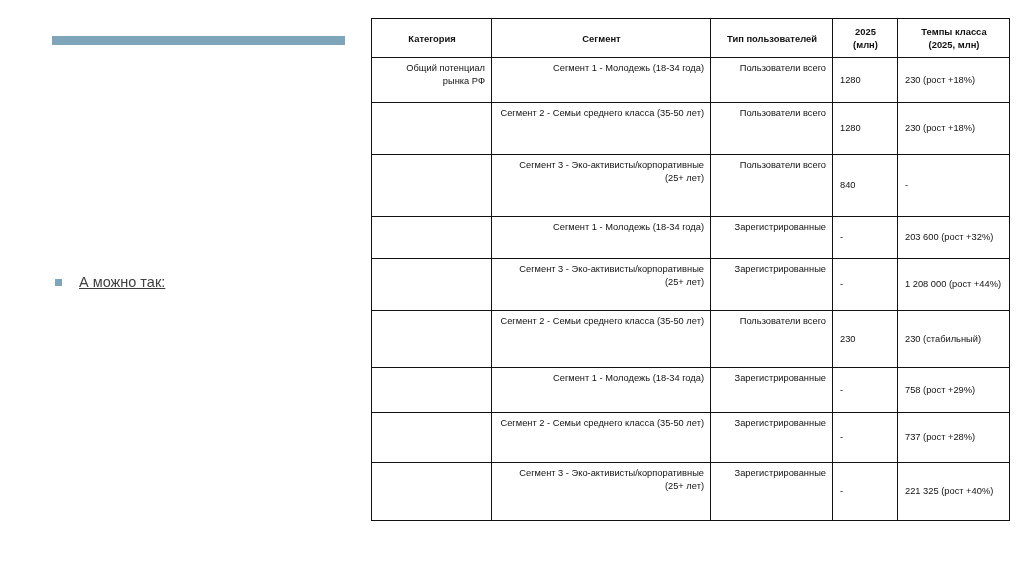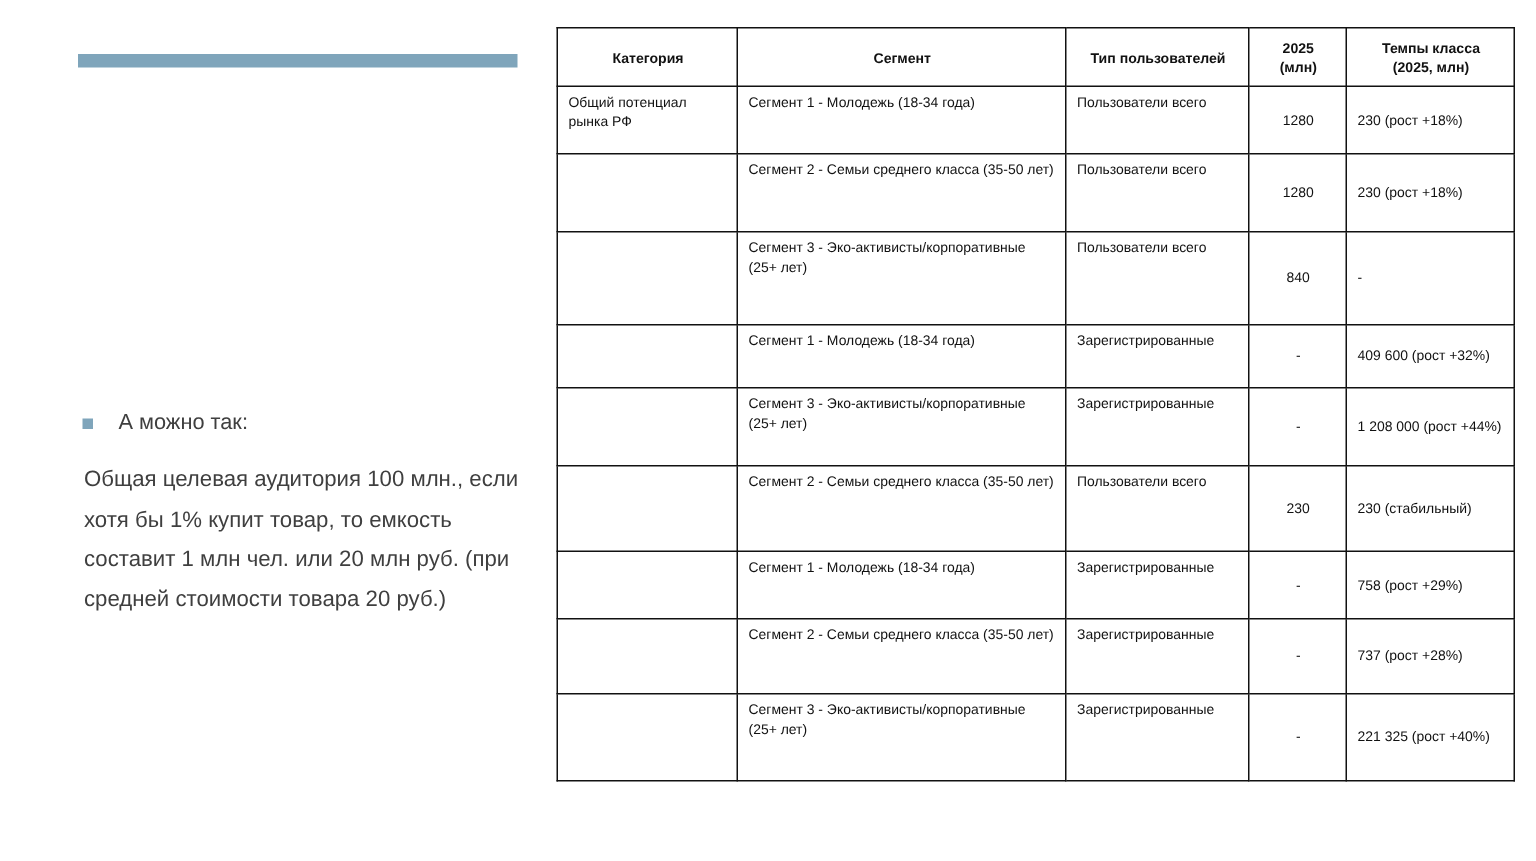--- a/index.html
+++ b/index.html
@@ -55,20 +55,21 @@
     white-space: pre-line;
   }
 
   .bullet-row {
     position: absolute;
     left: 55px;
     top: 272px;
     width: 300px;
     display: flex;
     align-items: flex-start;
+    text-decoration: underline;
   }
   .bullet-marker {
     width: 7px;
     height: 7px;
     background: #7fa5bb;
     margin-top: 7px;
     margin-right: 17px;
     flex: 0 0 auto;
   }
   .bullet-text {
@@ -103,36 +104,36 @@
   }
   table.market-table td,
   table.market-table th {
     border: 1px solid #111111;
     padding: 4px 6px 4px 7px;
     vertical-align: top;
     font-size: 9.3px;
     line-height: 12.6px;
     color: #111111;
     font-weight: 400;
-    text-align: left;
+    text-align: right;
     box-sizing: border-box;
     word-wrap: break-word;
     overflow-wrap: break-word;
   }
   table.market-table thead th {
     font-weight: 700;
     text-align: center;
     vertical-align: middle;
     padding-top: 6px;
     padding-bottom: 6px;
     font-size: 9.4px;
     line-height: 13px;
   }
   table.market-table td.num {
-    text-align: center;
+    text-align: left;
     vertical-align: middle;
   }
   table.market-table td.growth {
     text-align: left;
     vertical-align: middle;
   }
   .col-cat    { width: 120px; }
   .col-seg    { width: 219px; }
   .col-type   { width: 122px; }
   .col-year   { width: 65px; }
@@ -148,21 +149,20 @@
   <div class="left-pane">
 
     <div class="accent-bar"></div>
 
 
     <div class="bullet-row">
       <span class="bullet-marker"></span>
       <span class="bullet-text">А можно так:</span>
     </div>
 
-    <div class="body-paragraph">Общая целевая аудитория 100 млн., если хотя бы 1% купит товар, то емкость составит 1 млн чел. или 20 млн руб. (при средней стоимости товара 20 руб.)</div>
 
   </div>
 
   <div class="table-wrap">
     <table class="market-table">
       <colgroup>
         <col class="col-cat">
         <col class="col-seg">
         <col class="col-type">
         <col class="col-year">
@@ -203,21 +203,21 @@
             <td>Сегмент 3 - Эко-активисты/корпоративные (25+ лет)</td>
             <td>Пользователи всего</td>
             <td class="num">840</td>
             <td class="growth">-</td>
           </tr>
           <tr style="height: 42px;">
             <td></td>
             <td>Сегмент 1 - Молодежь (18-34 года)</td>
             <td>Зарегистрированные</td>
             <td class="num">-</td>
-            <td class="growth">409 600 (рост +32%)</td>
+            <td class="growth">203 600 (рост +32%)</td>
           </tr>
           <tr style="height: 52px;">
             <td></td>
             <td>Сегмент 3 - Эко-активисты/корпоративные (25+ лет)</td>
             <td>Зарегистрированные</td>
             <td class="num">-</td>
             <td class="growth">1 208 000 (рост +44%)</td>
           </tr>
           <tr style="height: 57px;">
             <td></td>

